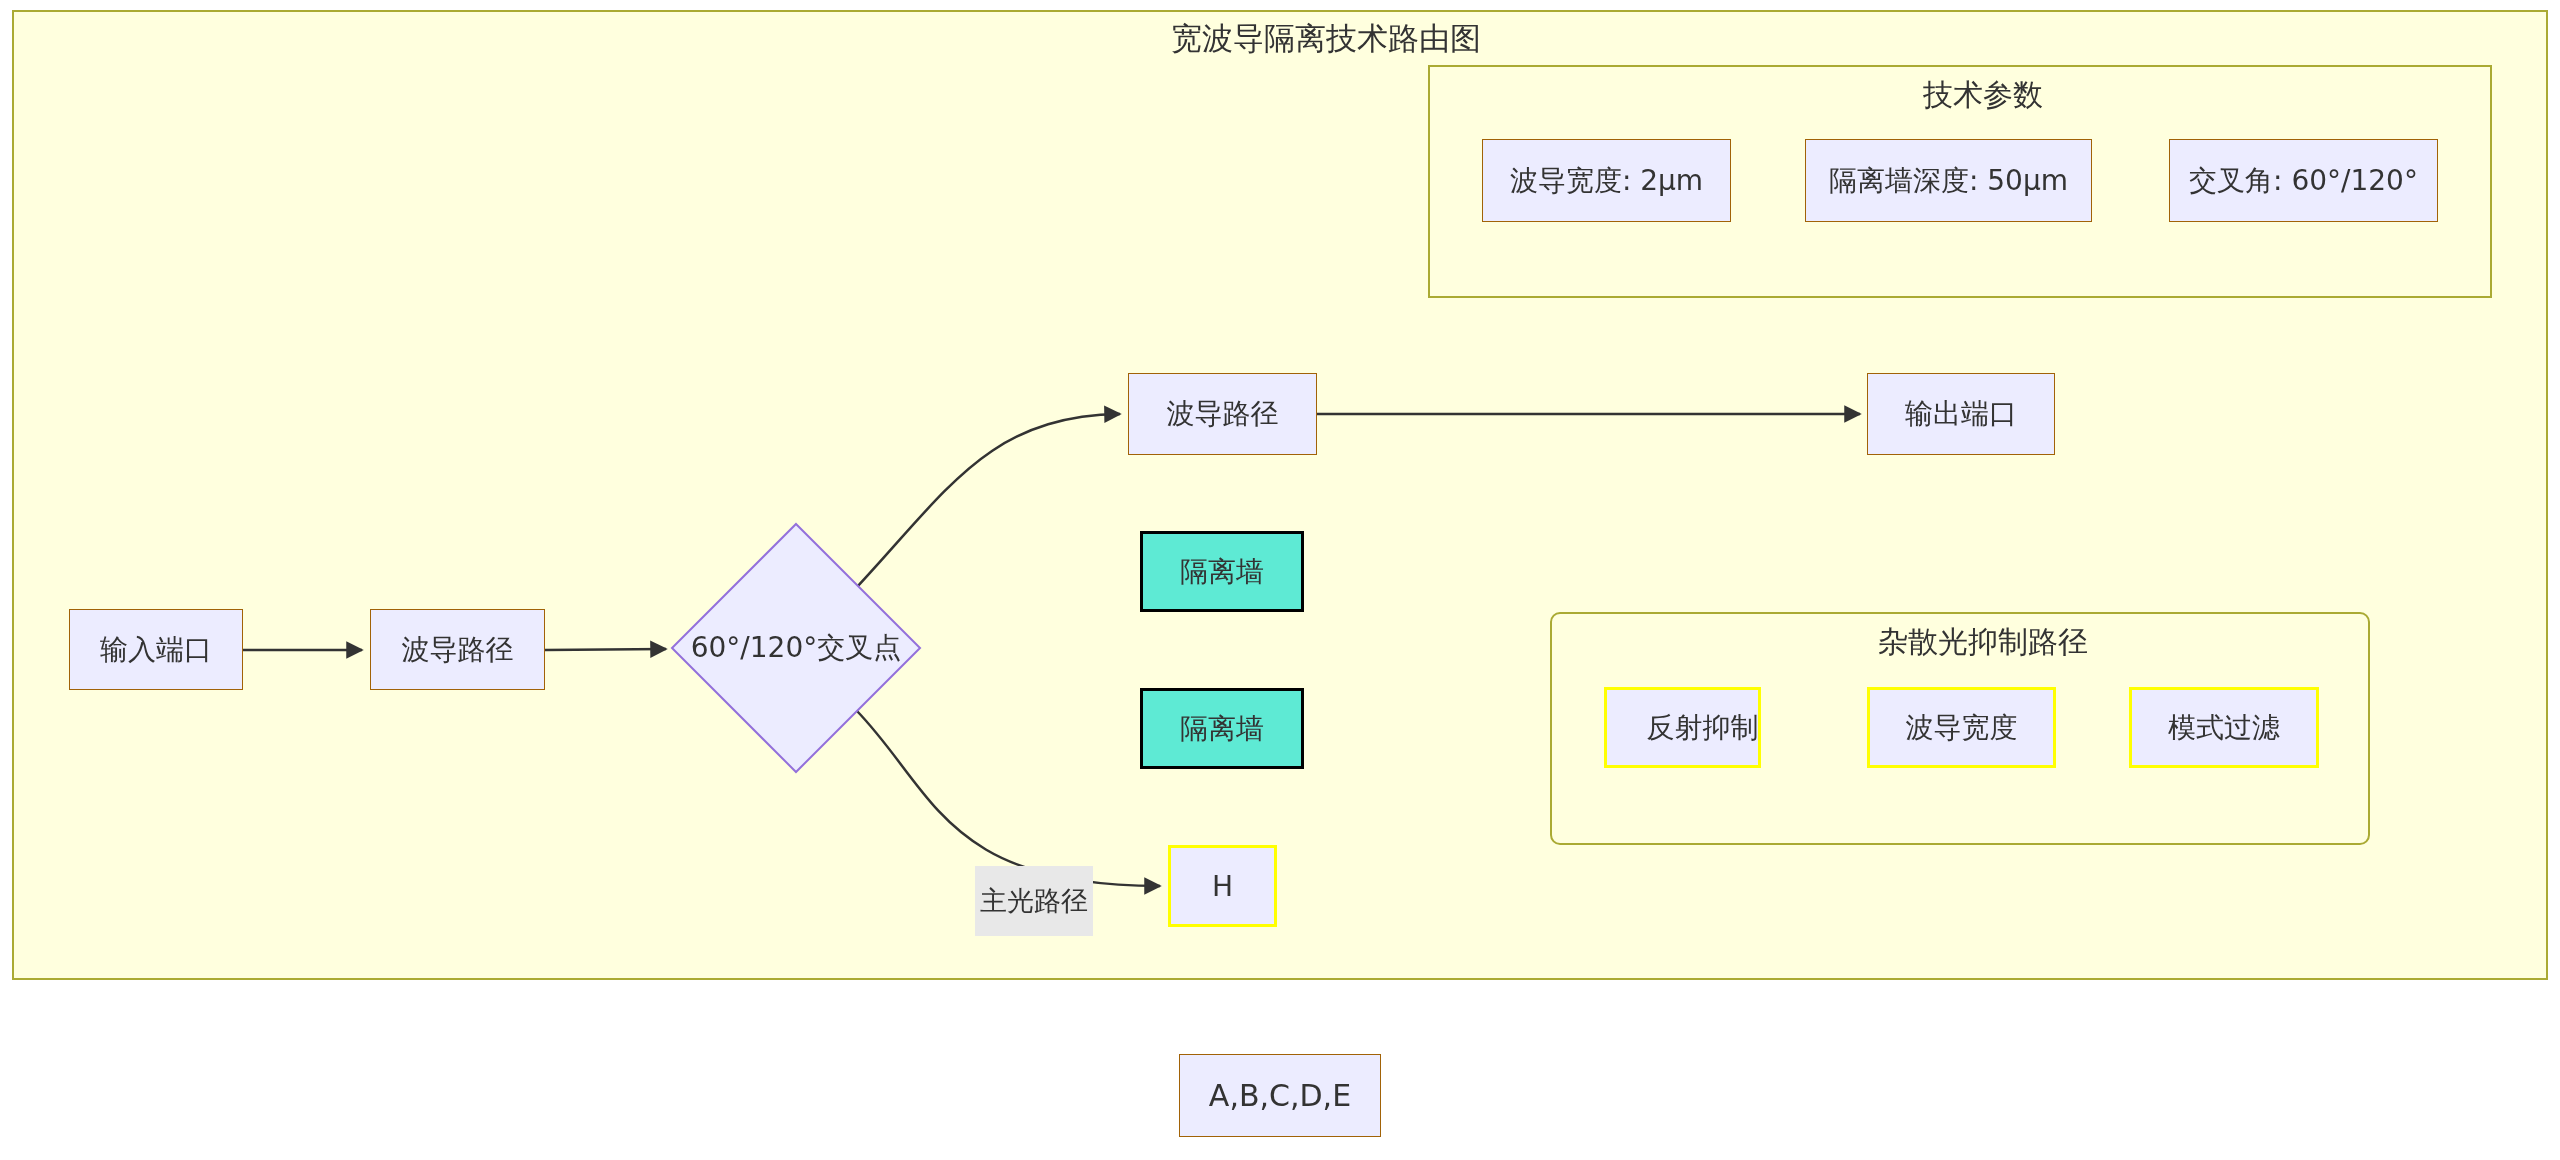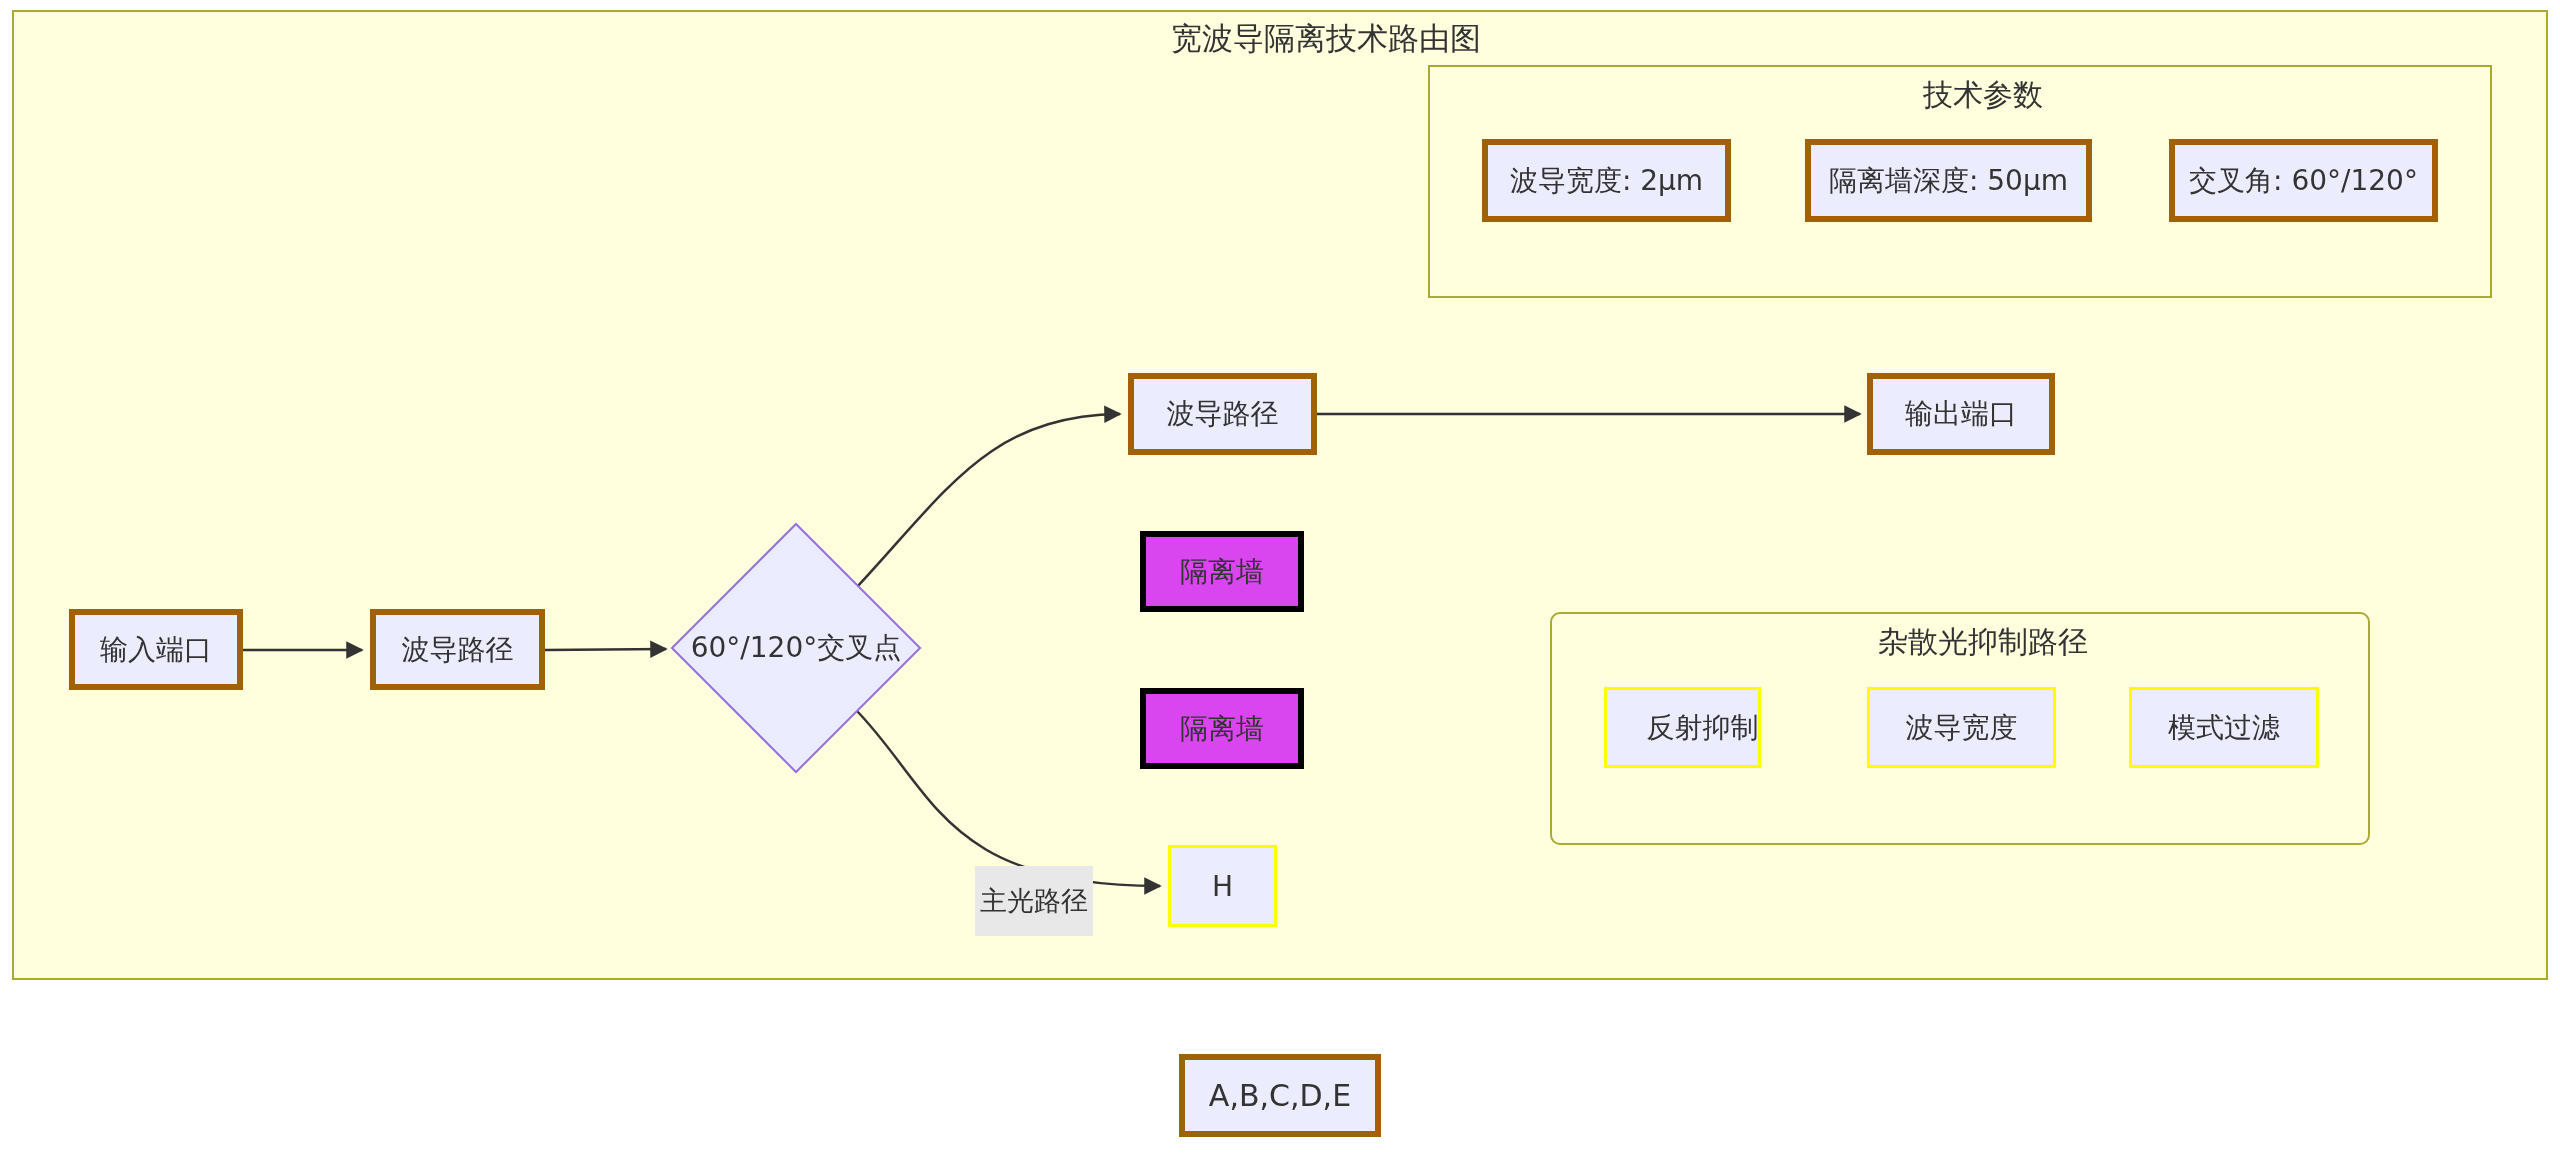--- a/index.html
+++ b/index.html
@@ -24,29 +24,29 @@
     font-size:30px;
     color:#333333;
     pointer-events:none;
     padding-left:46px;
   }
   .node {
     position:absolute;
     display:flex; align-items:center; justify-content:center;
     box-sizing:border-box;
     background:#ececff;
-    border:6px solid #a16207;
+    border:1px solid #a16207;
     font-size:28px;
     color:#333333;
     text-align:center;
     white-space:nowrap;
   }
   .node.green {
-    background:#d946ef;
-    border:6px solid #000000;
+    background:#5eead4;
+    border:3px solid #000000;
   }
   .node.yellow-border {
     border:3px solid #ffff00;
   }
   .diamond-label {
     position:absolute;
     display:flex; align-items:center; justify-content:center;
     font-size:28px;
     color:#333333;
     text-align:right;

